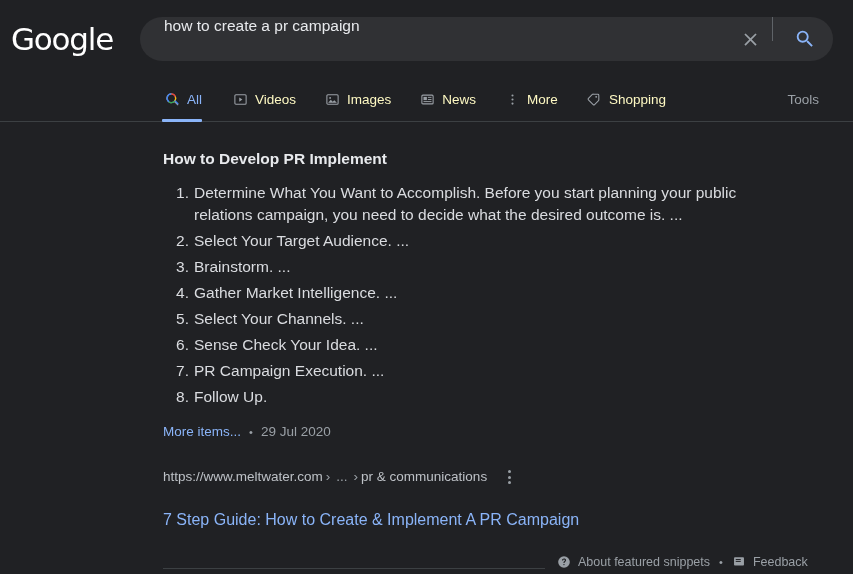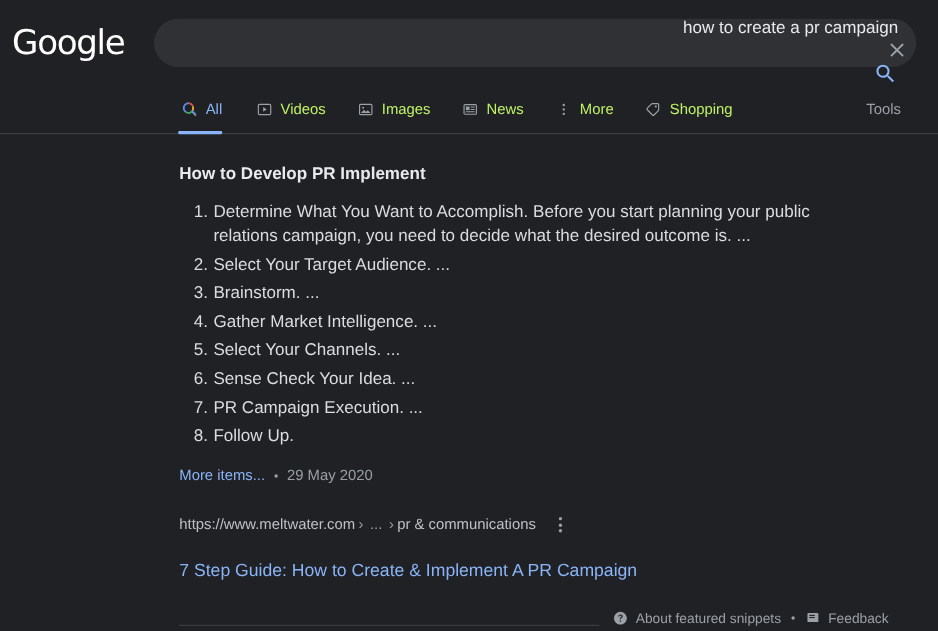--- a/index.html
+++ b/index.html
@@ -39,22 +39,21 @@
 
   .searchbar {
     position: absolute;
     left: 140px;
     top: 17px;
     width: 693px;
     height: 44px;
     background: #303134;
     border-radius: 24px;
     display: flex;
-    align-items: flex-end;
-    flex-direction: column;
+    align-items: flex-start;
   }
 
   .search-input {
     flex: 1;
     border: 0;
     outline: 0;
     background: transparent;
     color: #e8eaed;
     font-family: "Liberation Sans", sans-serif;
     font-size: 15.5px;
@@ -100,21 +99,21 @@
     gap: 0;
   }
 
   .tab {
     display: flex;
     align-items: center;
     gap: 7px;
     height: 43px;
     padding: 0 14px;
     font-size: 13.5px;
-    color: #bef264;
+    color: #fef9c3;
     cursor: pointer;
     position: relative;
     white-space: nowrap;
   }
   .tab:first-child { padding-left: 2px; padding-right: 16px; }
 
   .tab.active { color: #8ab4f8; }
   .tab.active::after {
     content: "";
     position: absolute;
@@ -404,21 +403,21 @@
       <li>Gather Market Intelligence. ...</li>
       <li>Select Your Channels. ...</li>
       <li>Sense Check Your Idea. ...</li>
       <li>PR Campaign Execution. ...</li>
       <li>Follow Up.</li>
     </ol>
 
     <div class="more-items-row">
       <span class="more-items-link">More items...</span>
       <span class="dot-sep">•</span>
-      <span class="snippet-date">29 May 2020</span>
+      <span class="snippet-date">29 Jul 2020</span>
     </div>
   </div>
 
   <div class="result">
     <div class="result-url-row">
       <div class="result-url">
         <span class="crumb">https://www.meltwater.com</span><span class="crumb-sep">›</span><span class="crumb-sep">...</span><span class="crumb-sep">›</span><span class="crumb">pr &amp; communications</span>
       </div>
       <div class="kebab">
         <i></i>

